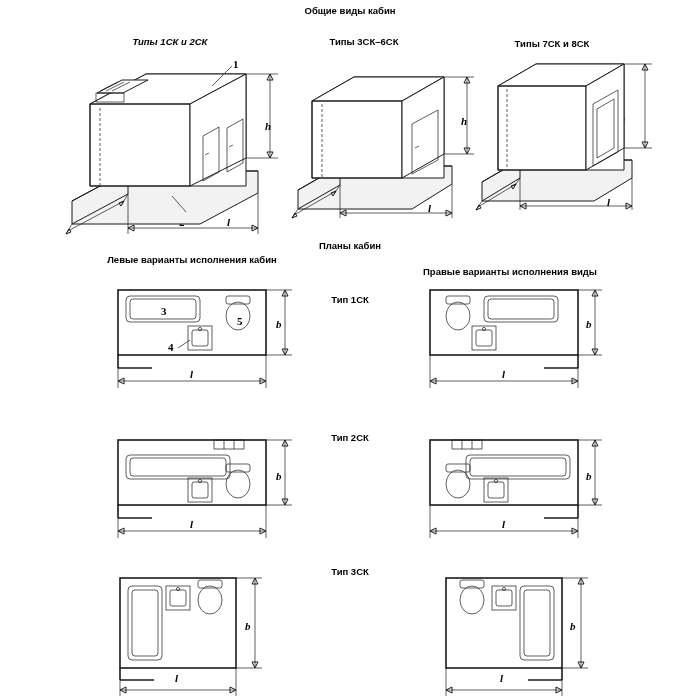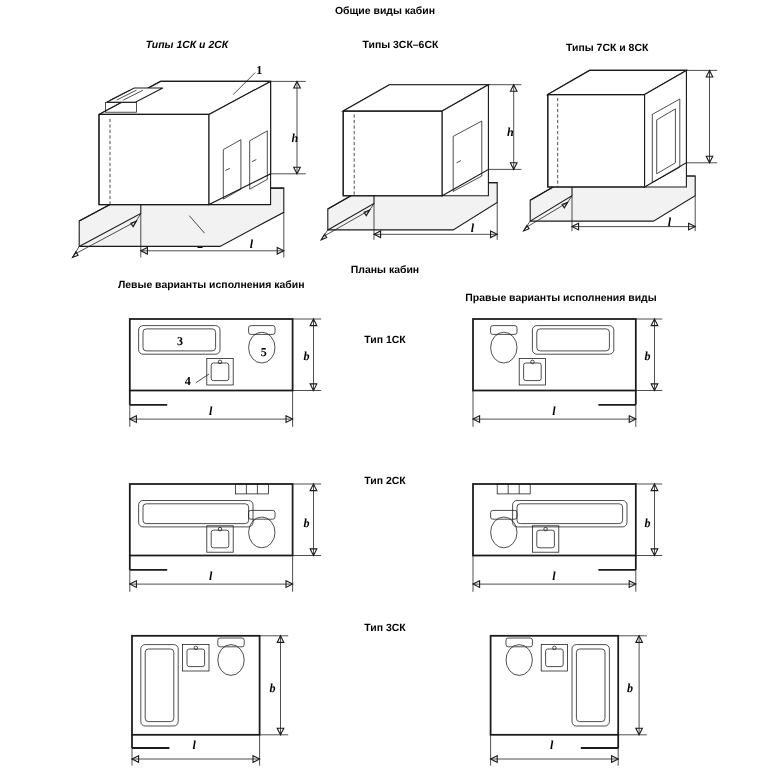--- a/index.html
+++ b/index.html
@@ -25,21 +25,21 @@
   <div class="lbl center" style="left:350px;top:5px;">Общие виды кабин</div>
   <div class="lbl center" style="left:350px;top:240px;">Планы кабин</div>
 
   <div class="lbl center" style="left:170px;top:36px;font-style:italic;">Типы 1СК и 2СК</div>
   <div class="lbl center" style="left:364px;top:36px;">Типы 3СК–6СК</div>
   <div class="lbl center" style="left:552px;top:38px;">Типы 7СК и 8СК</div>
 
   <div class="lbl center" style="left:192px;top:254px;">Левые варианты исполнения кабин</div>
   <div class="lbl center" style="left:510px;top:266px;">Правые варианты исполнения виды</div>
 
-  <div class="lbl center" style="left:350px;top:304px;">Тип 1СК</div>
+  <div class="lbl center" style="left:350px;top:294px;">Тип 1СК</div>
   <div class="lbl center" style="left:350px;top:432px;">Тип 2СК</div>
   <div class="lbl center" style="left:350px;top:566px;">Тип 3СК</div>
 
   <div class="ital" style="position:absolute;left:265px;top:120px;">h</div>
   <div class="ital" style="position:absolute;left:78px;top:203px;">b</div>
   <div class="ital" style="position:absolute;left:227px;top:216px;">l</div>
   <div class="num" style="position:absolute;left:233px;top:58px;">1</div>
   <div class="num" style="position:absolute;left:179px;top:216px;">2</div>
 
   <div class="ital" style="position:absolute;left:461px;top:115px;">h</div>

